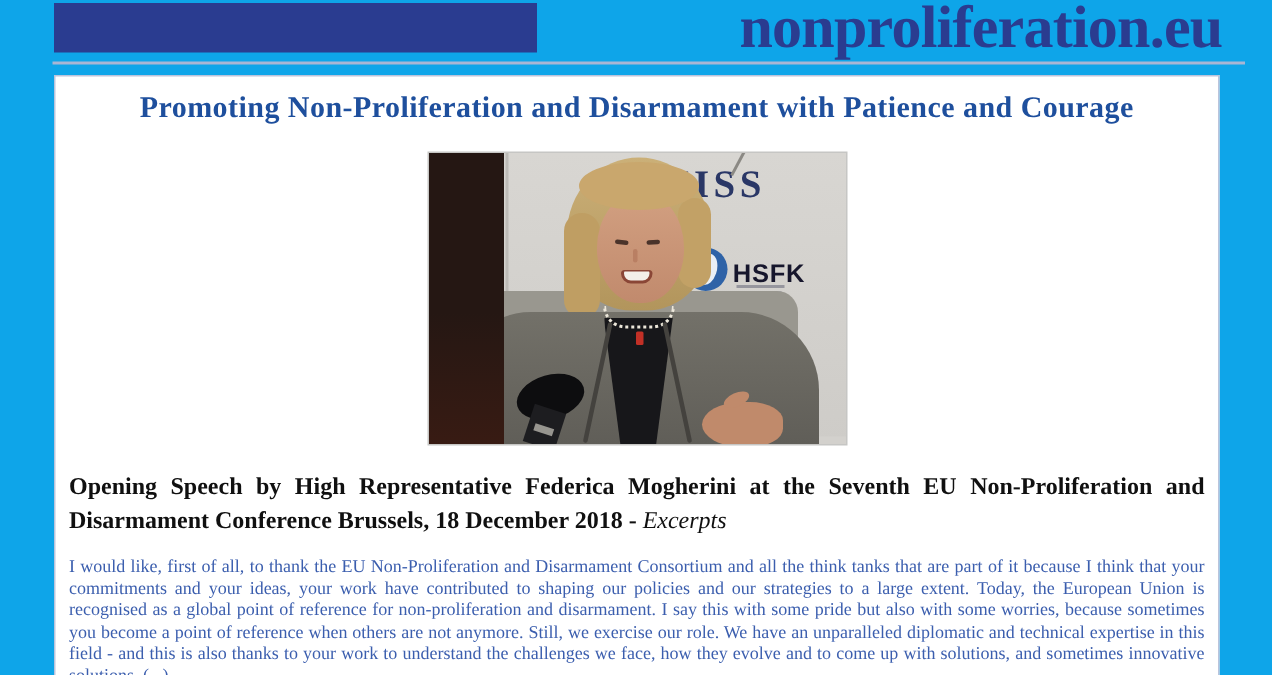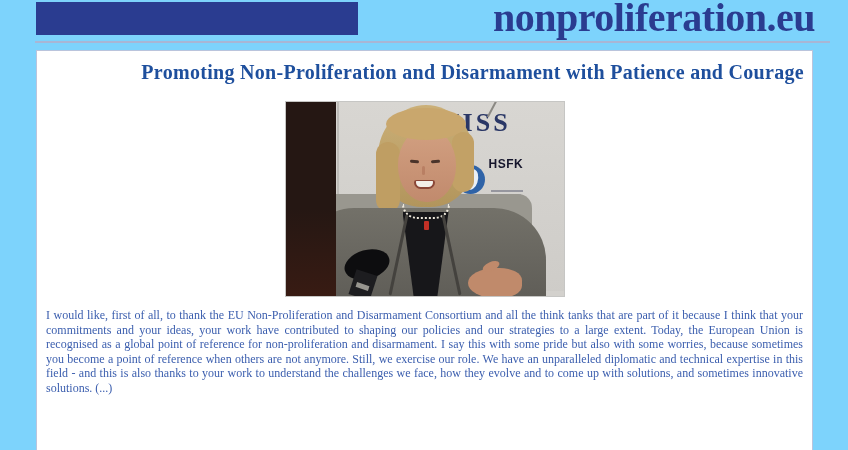--- a/index.html
+++ b/index.html
@@ -1,44 +1,44 @@
 <!DOCTYPE html>
 <html><head>
 <meta charset="utf-8">
 <style>
   html,body{margin:0;padding:0;background:#fff;}
-  .page{position:relative;width:848px;height:450px;background:#7dd3fc;overflow:hidden;
+  .page{position:relative;width:848px;height:450px;background:#0ea5e9;overflow:hidden;
         font-family:"Liberation Serif",serif;}
 
   
   .brand-bar{position:absolute;left:36px;top:2px;width:322px;height:33px;background:#2a3c90;}
   .logo-text{position:absolute;top:-3px;right:33px;font-weight:bold;font-size:40px;line-height:42px;
              color:#2a3c90;letter-spacing:-0.5px;}
   .header-rule{position:absolute;top:41px;left:35px;width:795px;height:2px;background:#a9b6d4;}
 
   
   .content-box{position:absolute;top:50px;left:36px;width:777px;height:420px;
                border:1px solid #bac4dc;background:#fff;box-sizing:border-box;}
-  .title{margin:8px 8px 0;text-align:right;font-size:20px;font-weight:bold;color:#1e4f9d;
+  .title{margin:8px 8px 0;text-align:center;font-size:20px;font-weight:bold;color:#1e4f9d;
          letter-spacing:0.3px;line-height:26px;}
 
   
   .photo{position:relative;width:278px;height:194px;margin:16px auto 0;overflow:hidden;
          background:linear-gradient(#d8d6d2,#ceccc8);border:1px solid #c6c6c4;}
   .photo *{position:absolute;}
   .ph-band{left:0;top:0;width:50px;height:194px;background:linear-gradient(#251713 55%,#381b13);}
   .ph-seam{left:51px;top:0;width:2px;height:194px;background:#bdbbb7;}
   .ph-iiss{left:164px;top:6px;font-size:26px;font-weight:bold;letter-spacing:3px;color:#2a3766;}
   .ph-bracket{left:150px;top:10px;width:10px;height:22px;border-left:2px solid #2a3766;border-bottom:2px solid #2a3766;}
   .ph-boom{left:205px;top:-2px;width:2px;height:18px;background:#8b8984;transform:rotate(28deg);}
   .ph-hsfk-circle{left:170px;top:63px;width:29px;height:29px;border-radius:50%;background:#2f63a7;overflow:hidden;}
   .ph-hsfk-circle::after{content:'';position:absolute;left:9px;top:4px;width:13px;height:21px;
                          background:#e9eff6;border-radius:50% 60% 50% 60%;transform:rotate(18deg);}
-  .ph-hsfk-text{left:203px;top:55px;font-family:"Liberation Sans",sans-serif;font-weight:bold;
-                font-size:12px;color:#16162c;letter-spacing:0.5px;}
+  .ph-hsfk-text{left:203px;top:71px;font-family:"Liberation Sans",sans-serif;font-weight:bold;
+                font-size:17px;color:#16162c;letter-spacing:0.5px;}
   .ph-cap1{left:205px;top:88px;width:32px;height:2px;background:#96969e;}
   .ph-cap2{left:207px;top:92px;width:28px;height:2px;background:#a8a8b0;}
   .ph-chair{left:30px;top:92px;width:216px;height:84px;border-radius:14px 14px 0 0;background:#99978f;}
   .ph-hair{left:92px;top:3px;width:96px;height:102px;border-radius:50% 50% 45% 45%;
            background:linear-gradient(#cbb078,#b2955c);}
   .ph-hair-l{left:90px;top:40px;width:24px;height:70px;border-radius:12px;background:#bf9e63;}
   .ph-hair-r{left:166px;top:30px;width:22px;height:60px;border-radius:12px;background:#c2a166;}
   .ph-face{left:112px;top:26px;width:58px;height:74px;border-radius:50% 50% 48% 48%;
            background:linear-gradient(#d2a081,#c18a6d);}
   .ph-fringe{left:100px;top:6px;width:80px;height:32px;border-radius:50%;background:#c9a76d;}
@@ -111,17 +111,18 @@
       <div class="ph-lapel l"></div>
       <div class="ph-lapel r"></div>
       <div class="ph-mic-head"></div>
       <div class="ph-mic-body"></div>
       <div class="ph-mic-ring"></div>
       <div class="ph-hand"></div>
       <div class="ph-thumb"></div>
       <div class="ph-band"></div>
     </figure>
 
+    <h2 class="heading"><span>Opening Speech by High Representative Federica Mogherini at the Seventh EU Non-Proliferation and Disarmament Conference Brussels, 18 December 2018 - </span><em>Excerpts</em></h2>
 
     <p class="body-text">I would like, first of all, to thank the EU Non-Proliferation and Disarmament Consortium and all the think tanks that are part of it because I think that your commitments and your ideas, your work have contributed to shaping our policies and our strategies to a large extent. Today, the European Union is recognised as a global point of reference for non-proliferation and disarmament. I say this with some pride but also with some worries, because sometimes you become a point of reference when others are not anymore. Still, we exercise our role. We have an unparalleled diplomatic and technical expertise in this field - and this is also thanks to your work to understand the challenges we face, how they evolve and to come up with solutions, and sometimes innovative solutions. (...)</p>
 
   </div>
 </div>
 
 </body></html>

